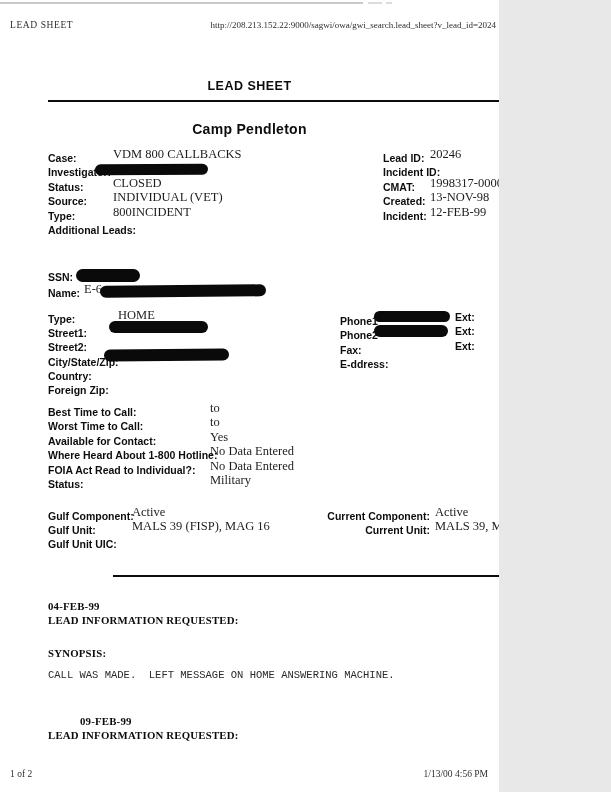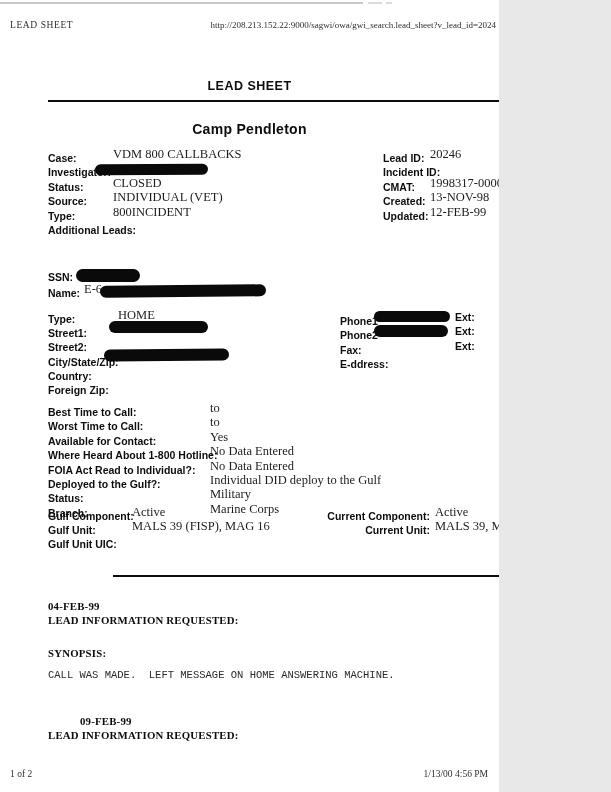--- a/index.html
+++ b/index.html
@@ -113,21 +113,21 @@
     </div>
     <div class="row">
       <span class="lbl">CMAT:</span>
       <span class="val">1998317-0000036</span>
     </div>
     <div class="row">
       <span class="lbl">Created:</span>
       <span class="val">13-NOV-98</span>
     </div>
     <div class="row">
-      <span class="lbl">Updated:</span>
+      <span class="lbl">Incident:</span>
       <span class="val">12-FEB-99</span>
     </div>
   </div>
 
   <div class="block ident-block" style="left:48px; top:267px;">
     <div class="row">
       <span class="lbl">SSN:</span>
     </div>
     <div class="row">
       <span class="lbl">Name:</span>
@@ -190,30 +190,22 @@
     </div>
     <div class="row">
       <span class="lbl">Where Heard About 1-800 Hotline:</span>
       <span class="val">No Data Entered</span>
     </div>
     <div class="row">
       <span class="lbl">FOIA Act Read to Individual?:</span>
       <span class="val">No Data Entered</span>
     </div>
     <div class="row">
-      <span class="lbl">Deployed to the Gulf?:</span>
-      <span class="val">Individual DID deploy to the Gulf</span>
-    </div>
-    <div class="row">
       <span class="lbl">Status:</span>
       <span class="val">Military</span>
-    </div>
-    <div class="row">
-      <span class="lbl">Branch:</span>
-      <span class="val">Marine Corps</span>
     </div>
   </div>
 
   <div class="block gulf-left" style="left:48px; top:506px;">
     <div class="row">
       <span class="lbl">Gulf Component:</span>
       <span class="val">Active</span>
     </div>
     <div class="row">
       <span class="lbl">Gulf Unit:</span>

